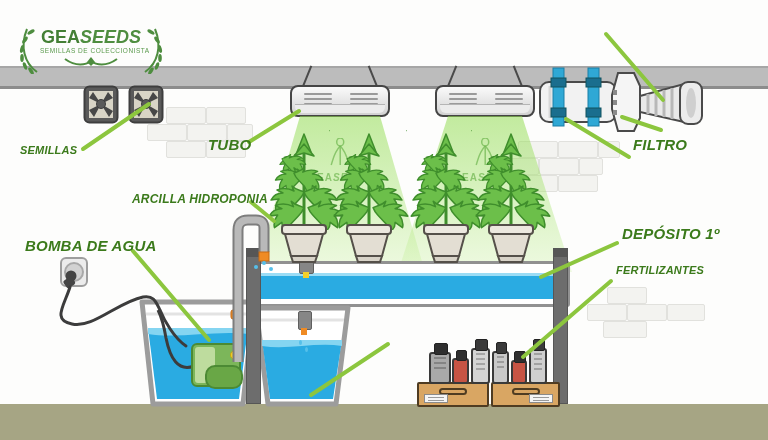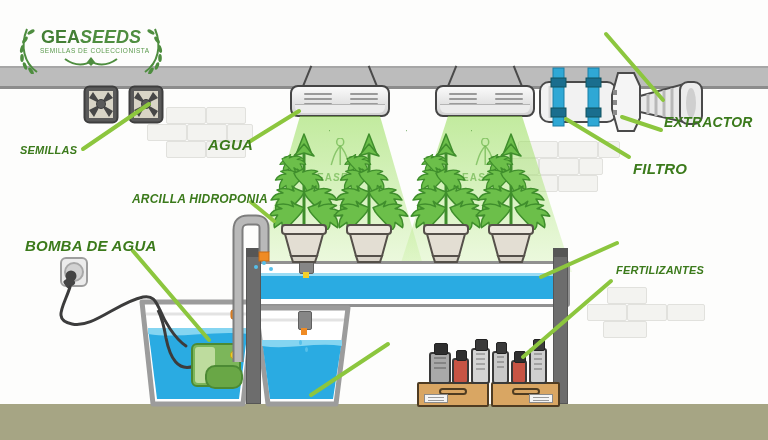--- a/index.html
+++ b/index.html
@@ -344,20 +344,20 @@
       <line x1="133" y1="251" x2="209" y2="340"></line>
       <line x1="617" y1="243" x2="541" y2="277"></line>
       <line x1="611" y1="281" x2="523" y2="357"></line>
       <line x1="388" y1="344" x2="311" y2="395"></line>
       <line x1="622" y1="117" x2="661" y2="130"></line>
       <line x1="629" y1="157" x2="566" y2="119"></line>
     </g>
   </svg>
 
   <div class="label" style="left:20px;top:144px;font-size:11px">SEMILLAS</div>
-  <div class="label" style="left:208px;top:136px;font-size:15px">AGUA</div>
+  <div class="label" style="left:208px;top:136px;font-size:15px">TUBO</div>
   <div class="label" style="left:25px;top:237px;font-size:15px">BOMBA DE AGUA</div>
   <div class="label" style="left:132px;top:192px;font-size:12px">ARCILLA HIDROPONIA</div>
+  <div class="label" style="left:622px;top:225px;font-size:15px">DEPÓSITO 1º</div>
   <div class="label" style="left:616px;top:264px;font-size:11px">FERTILIZANTES</div>
-  <div class="label" style="left:664px;top:114px;font-size:14px">EXTRACTOR</div>
-  <div class="label" style="left:633px;top:160px;font-size:15px">FILTRO</div>
+  <div class="label" style="left:633px;top:136px;font-size:15px">FILTRO</div>
 
 </div>
 
 </body></html>

